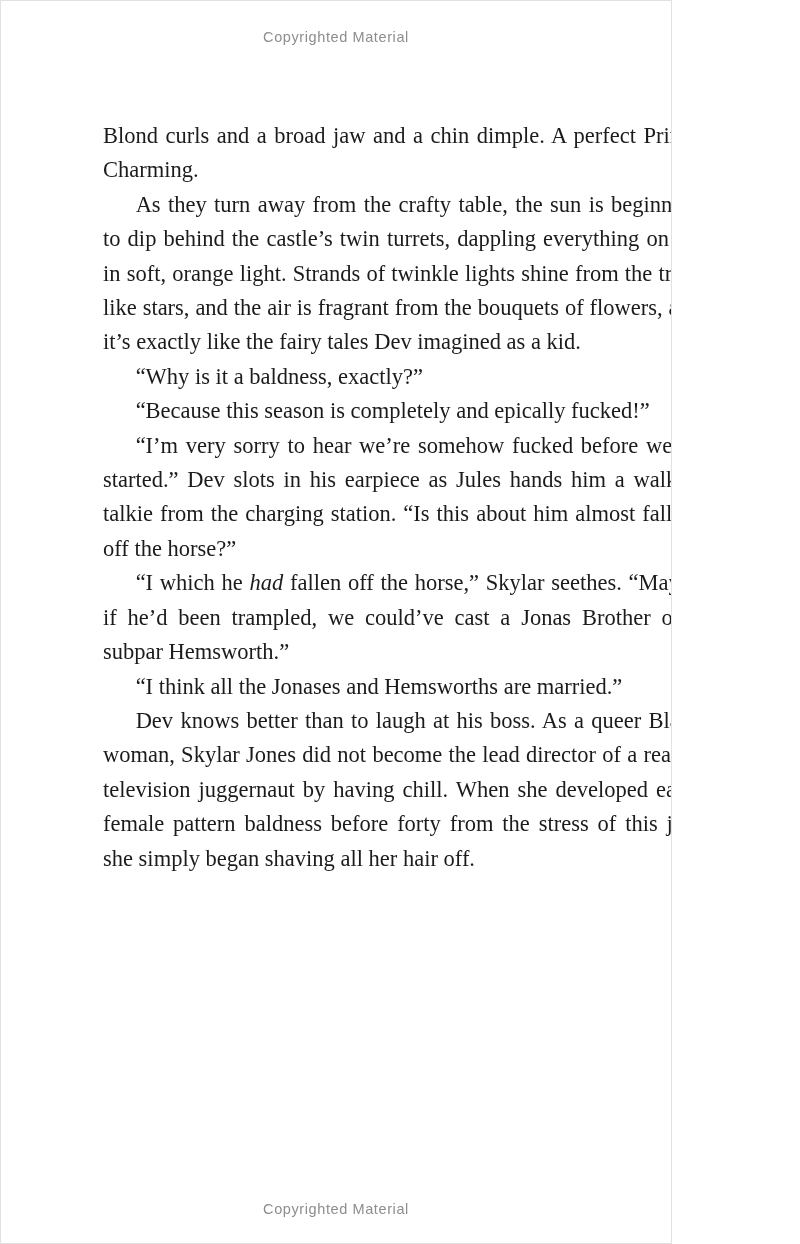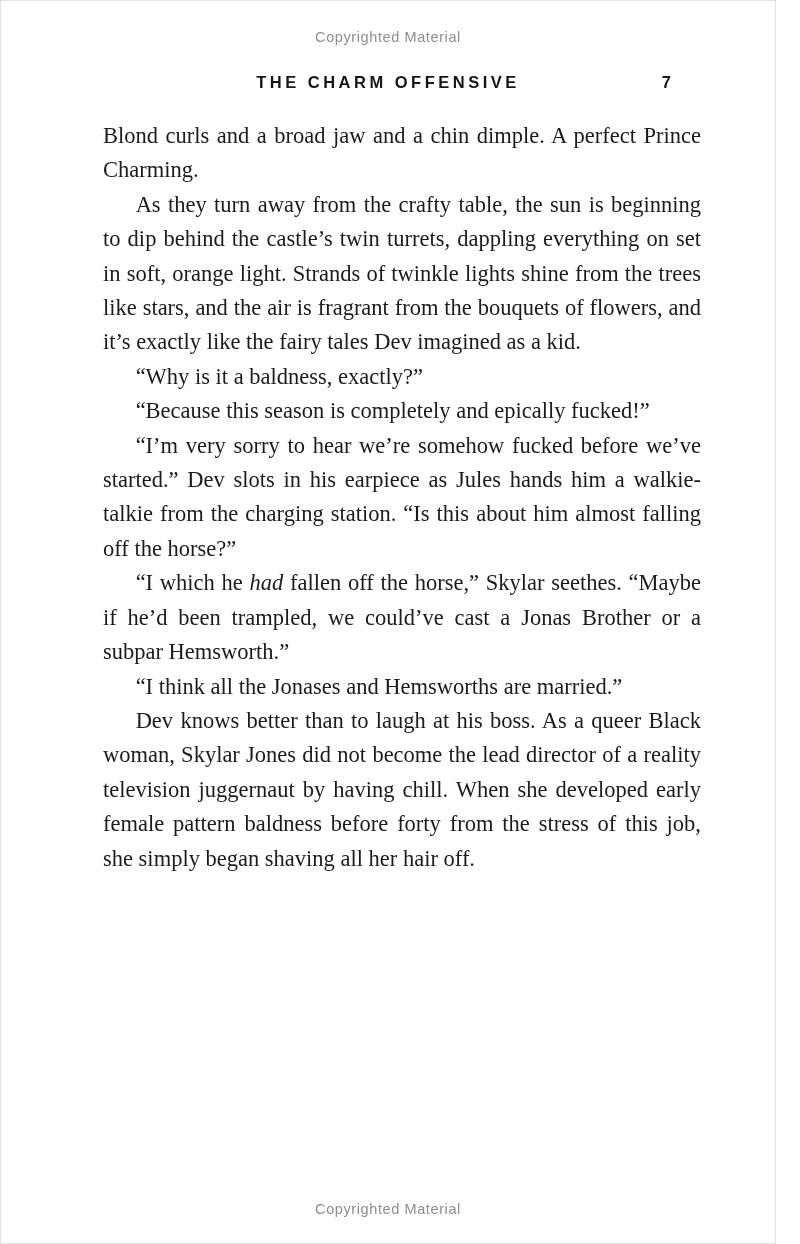--- a/index.html
+++ b/index.html
@@ -2,21 +2,21 @@
 <html><head>
 <meta charset="utf-8">
 <style>
   html, body {
     margin: 0;
     padding: 0;
     background: #ffffff;
   }
   .page {
     position: relative;
-    width: 776px;
+    width: 672px;
     height: 1244px;
     background: #ffffff;
     box-sizing: border-box;
     border: 1px solid #e2e2e2;
     overflow: hidden;
     font-family: "Liberation Serif", serif;
     color: #1b1b1b;
   }
   .copyright {
     width: 100%;
@@ -82,24 +82,20 @@
     font-style: italic;
   }
 </style>
 </head>
 <body>
 
 <div class="page">
 
   <div class="copyright top">Copyrighted Material</div>
 
-  <div class="running-head">
-    <span class="running-title">THE CHARM OFFENSIVE</span>
-    <span class="page-number">7</span>
-  </div>
 
   <div class="body-text">
       <p class=""><span>Blond curls and a broad jaw and a chin dimple. A perfect Prince Charming.</span></p>
       <p class="indent"><span>As they turn away from the crafty table, the sun is beginning to dip behind the castle’s twin turrets, dappling everything on set in soft, orange light. Strands of twinkle lights shine from the trees like stars, and the air is fragrant from the bouquets of flowers, and it’s exactly like the fairy tales Dev imagined as a kid.</span></p>
       <p class="indent"><span>“Why is it a baldness, exactly?”</span></p>
       <p class="indent"><span>“Because this season is completely and epically fucked!”</span></p>
       <p class="indent"><span>“I’m very sorry to hear we’re somehow fucked before we’ve started.” Dev slots in his earpiece as Jules hands him a walkie-talkie from the charging station. “Is this about him almost falling off the horse?”</span></p>
       <p class="indent"><span>“I which he </span><em>had</em><span> fallen off the horse,” Skylar seethes. “Maybe if he’d been trampled, we could’ve cast a Jonas Brother or a subpar Hemsworth.”</span></p>
       <p class="indent"><span>“I think all the Jonases and Hemsworths are married.”</span></p>
       <p class="indent"><span>Dev knows better than to laugh at his boss. As a queer Black woman, Skylar Jones did not become the lead director of a reality television juggernaut by having chill. When she developed early female pattern baldness before forty from the stress of this job, she simply began shaving all her hair off.</span></p>

